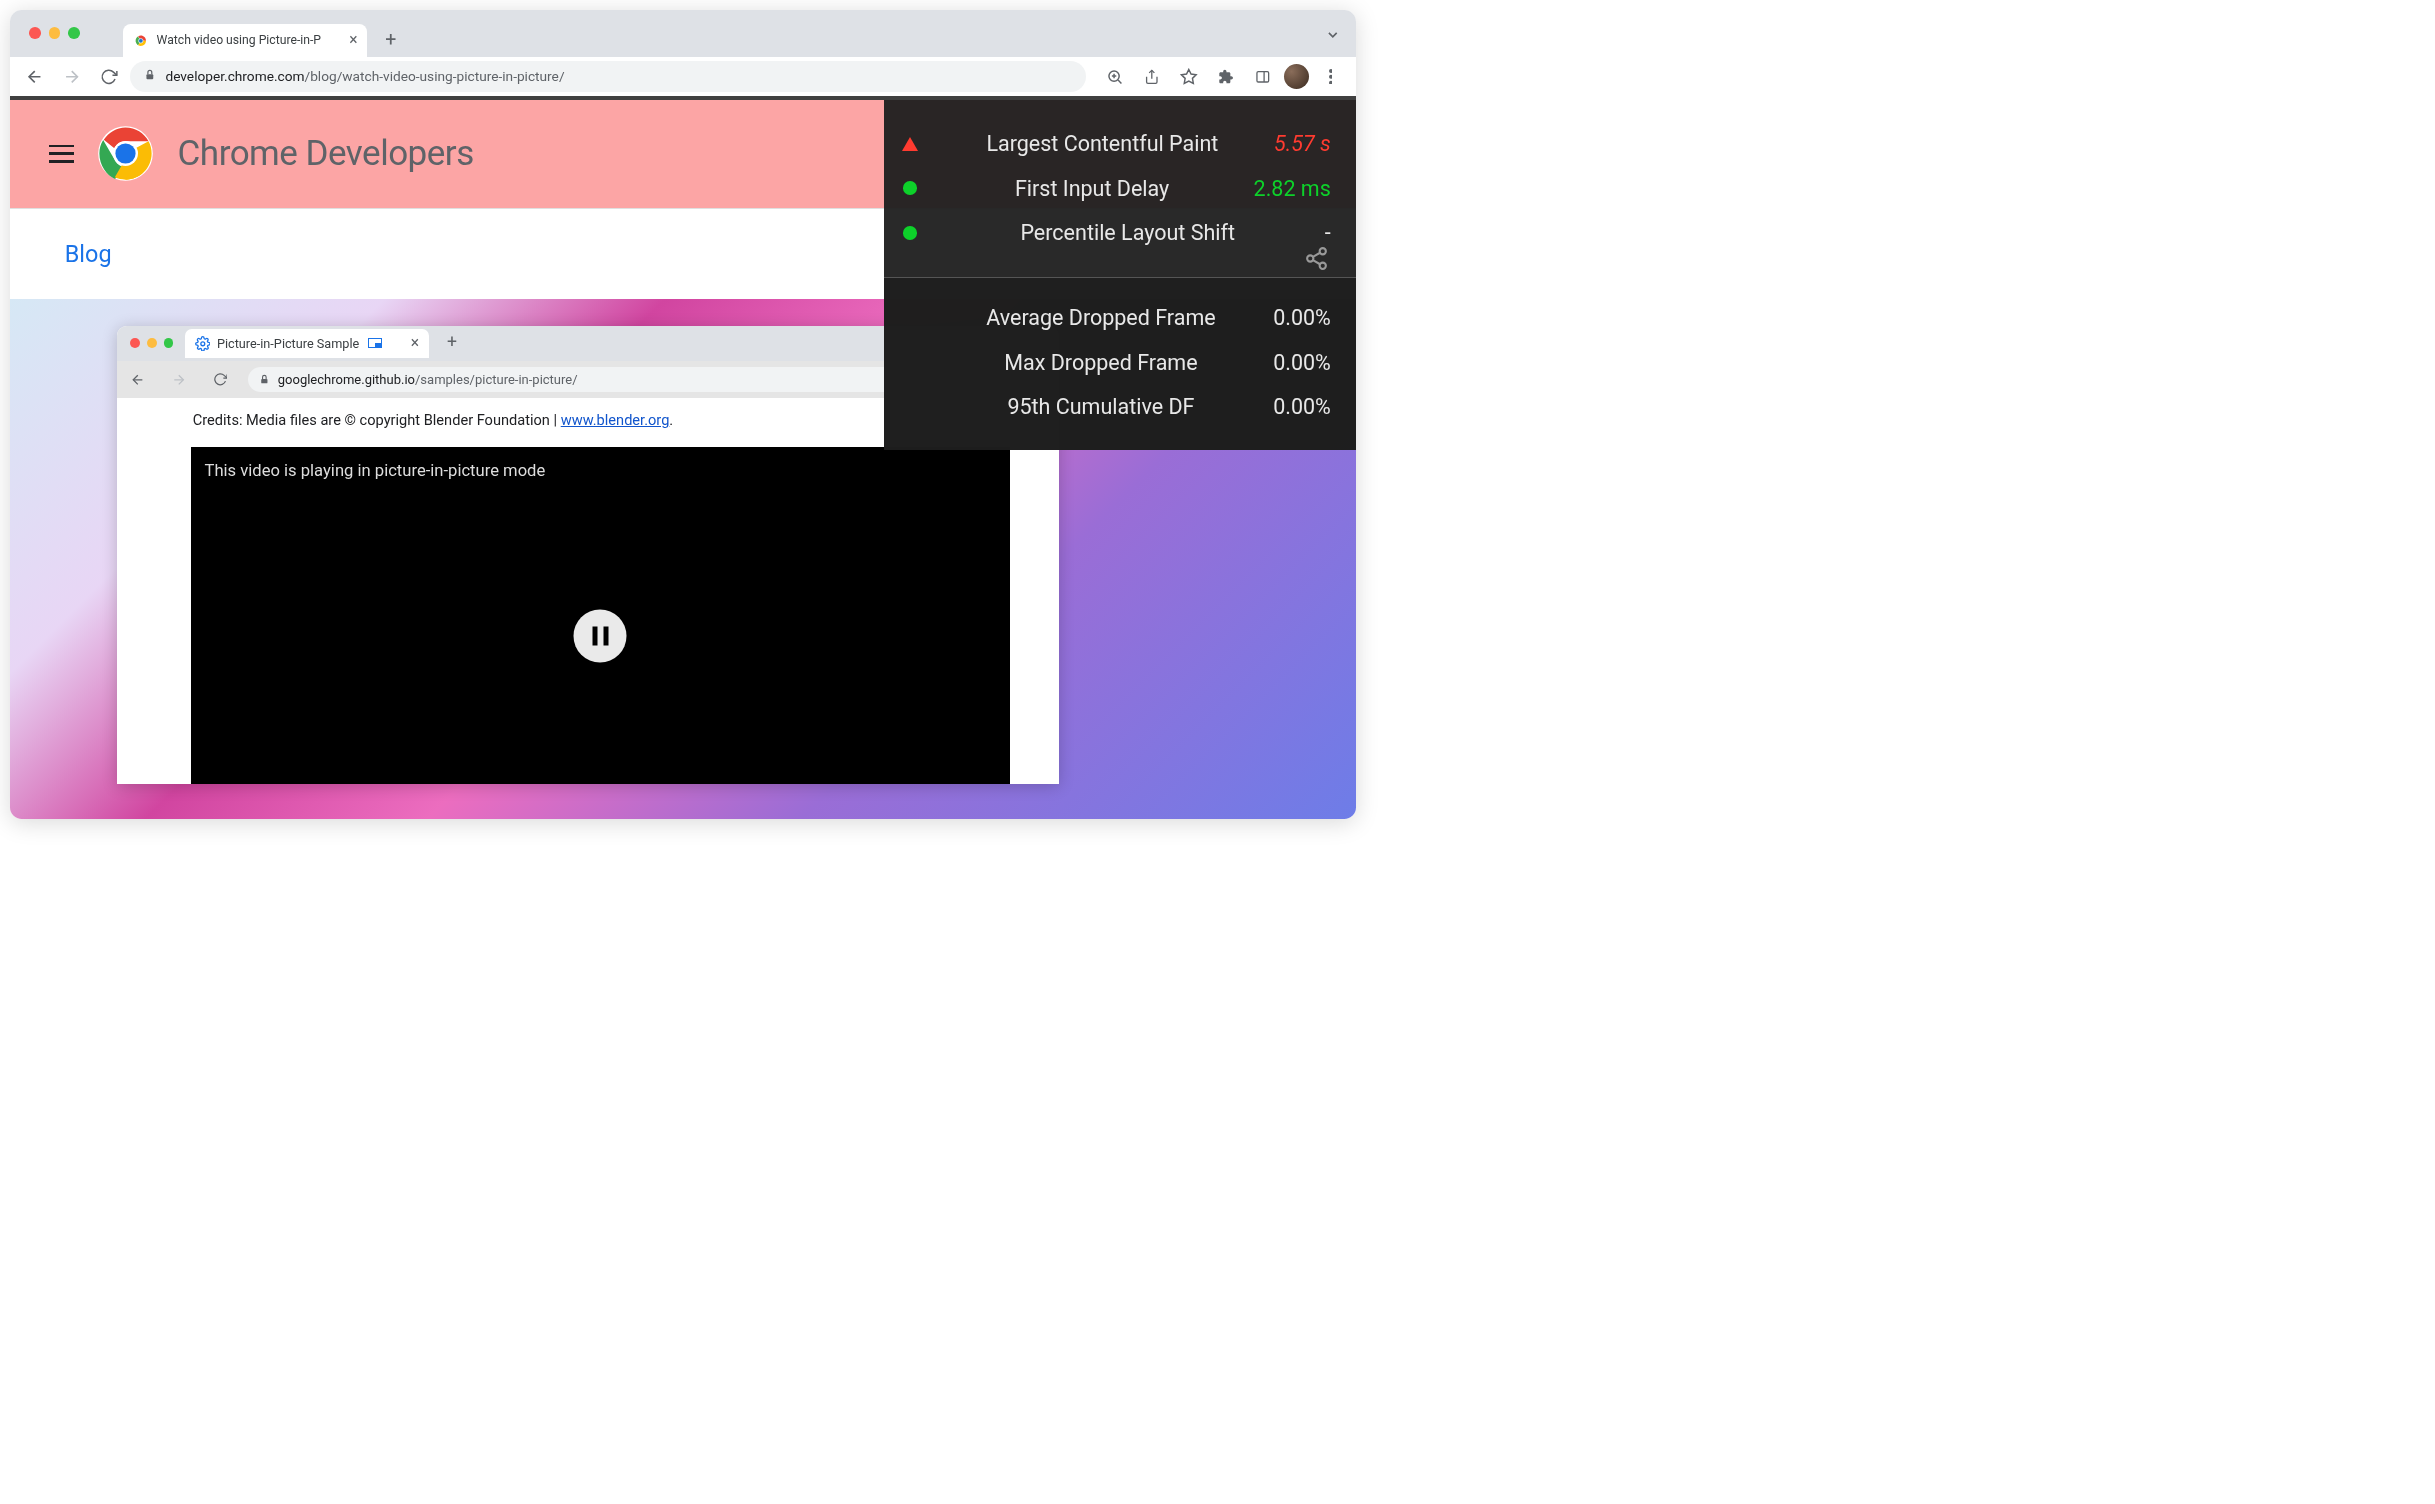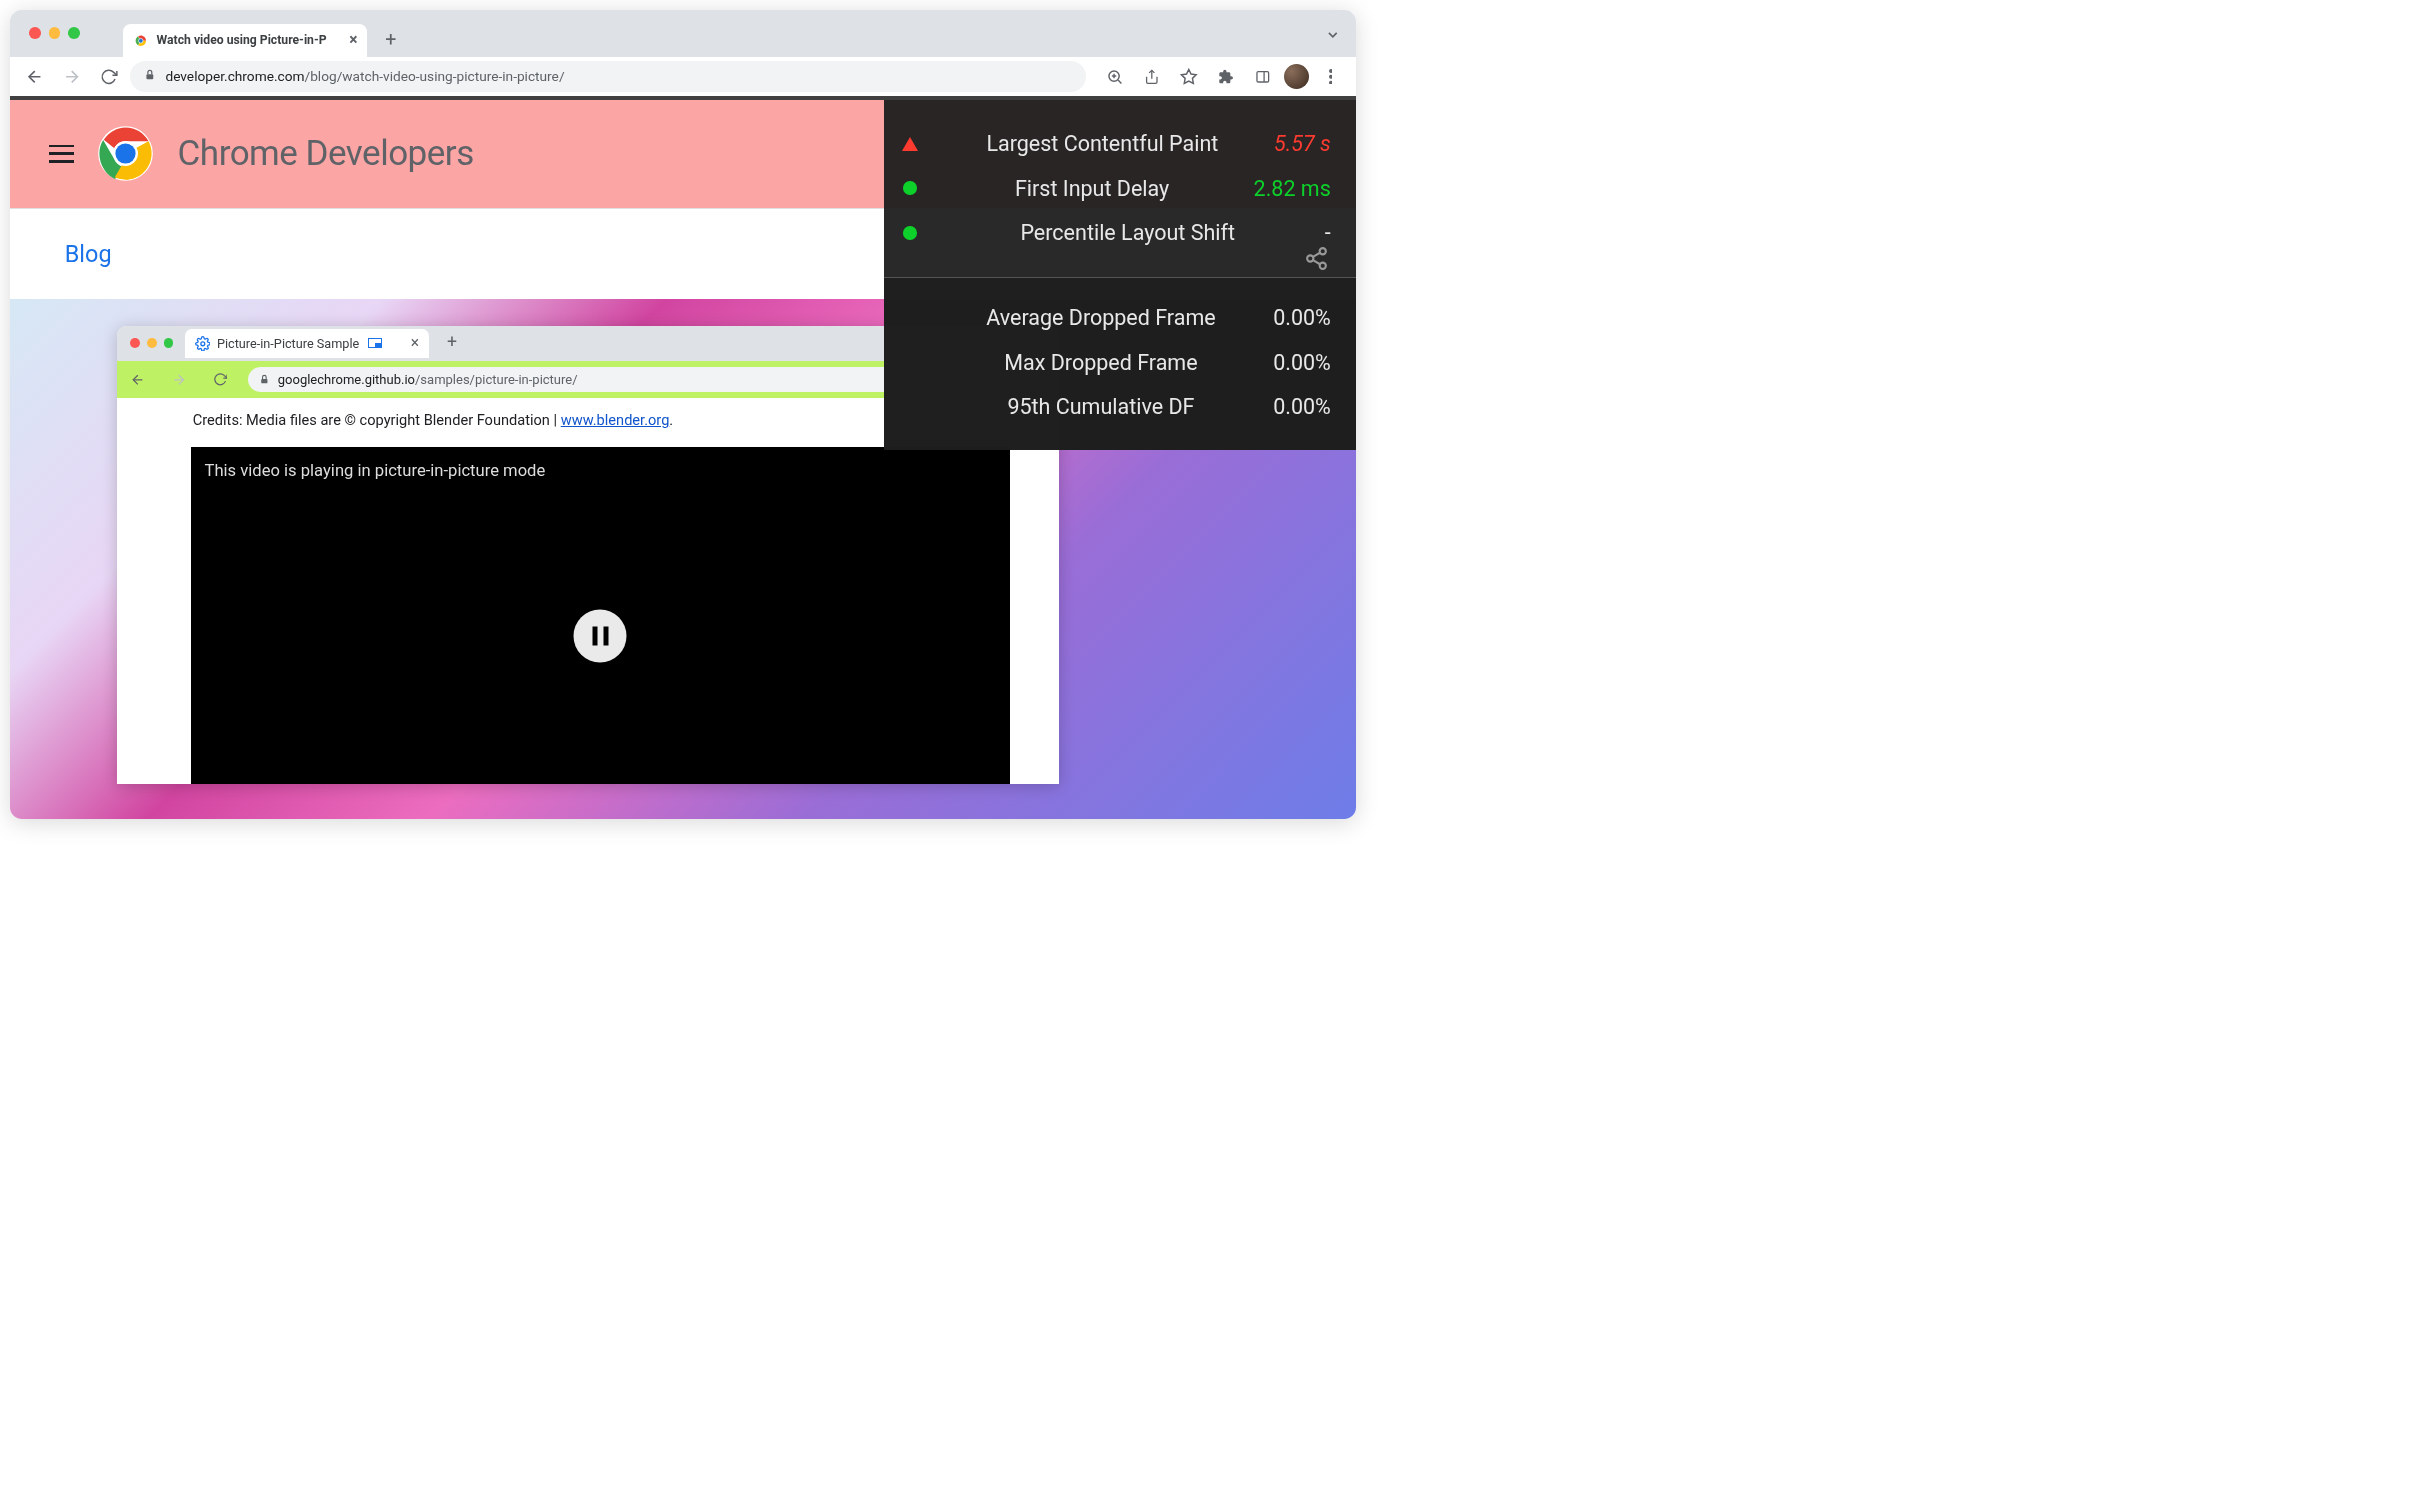--- a/index.html
+++ b/index.html
@@ -47,21 +47,20 @@
   border-radius: 7.8px 7.8px 0 0;
   height: 33px;
   min-width: 244px;
   display: flex;
   align-items: center;
   padding: 0 9.8px;
   gap: 7.8px;
   font-size: 12.2px;
   color: #3c4043;
   position: relative;
-  font-weight: bold;
 }
 .tab-close {
   font-size: 15.6px;
   color: #5f6368;
   cursor: pointer;
   margin-left: auto;
 }
 .new-tab-btn {
   width: 27px; height: 27px;
   display: flex;
@@ -210,21 +209,21 @@
 }
 .inner-tab .pip-indicator::after {
   content: '';
   position: absolute;
   right: -1px; bottom: -1px;
   width: 6.8px; height: 4.9px;
   background: #1a73e8;
 }
 .inner-toolbar {
   height: 37px;
-  background: #bef264;
+  background: #e5e5e5;
   display: flex;
   align-items: center;
   padding: 0 7.8px;
   gap: 14px;
 }
 .inner-omnibox {
   flex: 1;
   height: 25px;
   background: #f1f3f4;
   border-radius: 13.7px;

